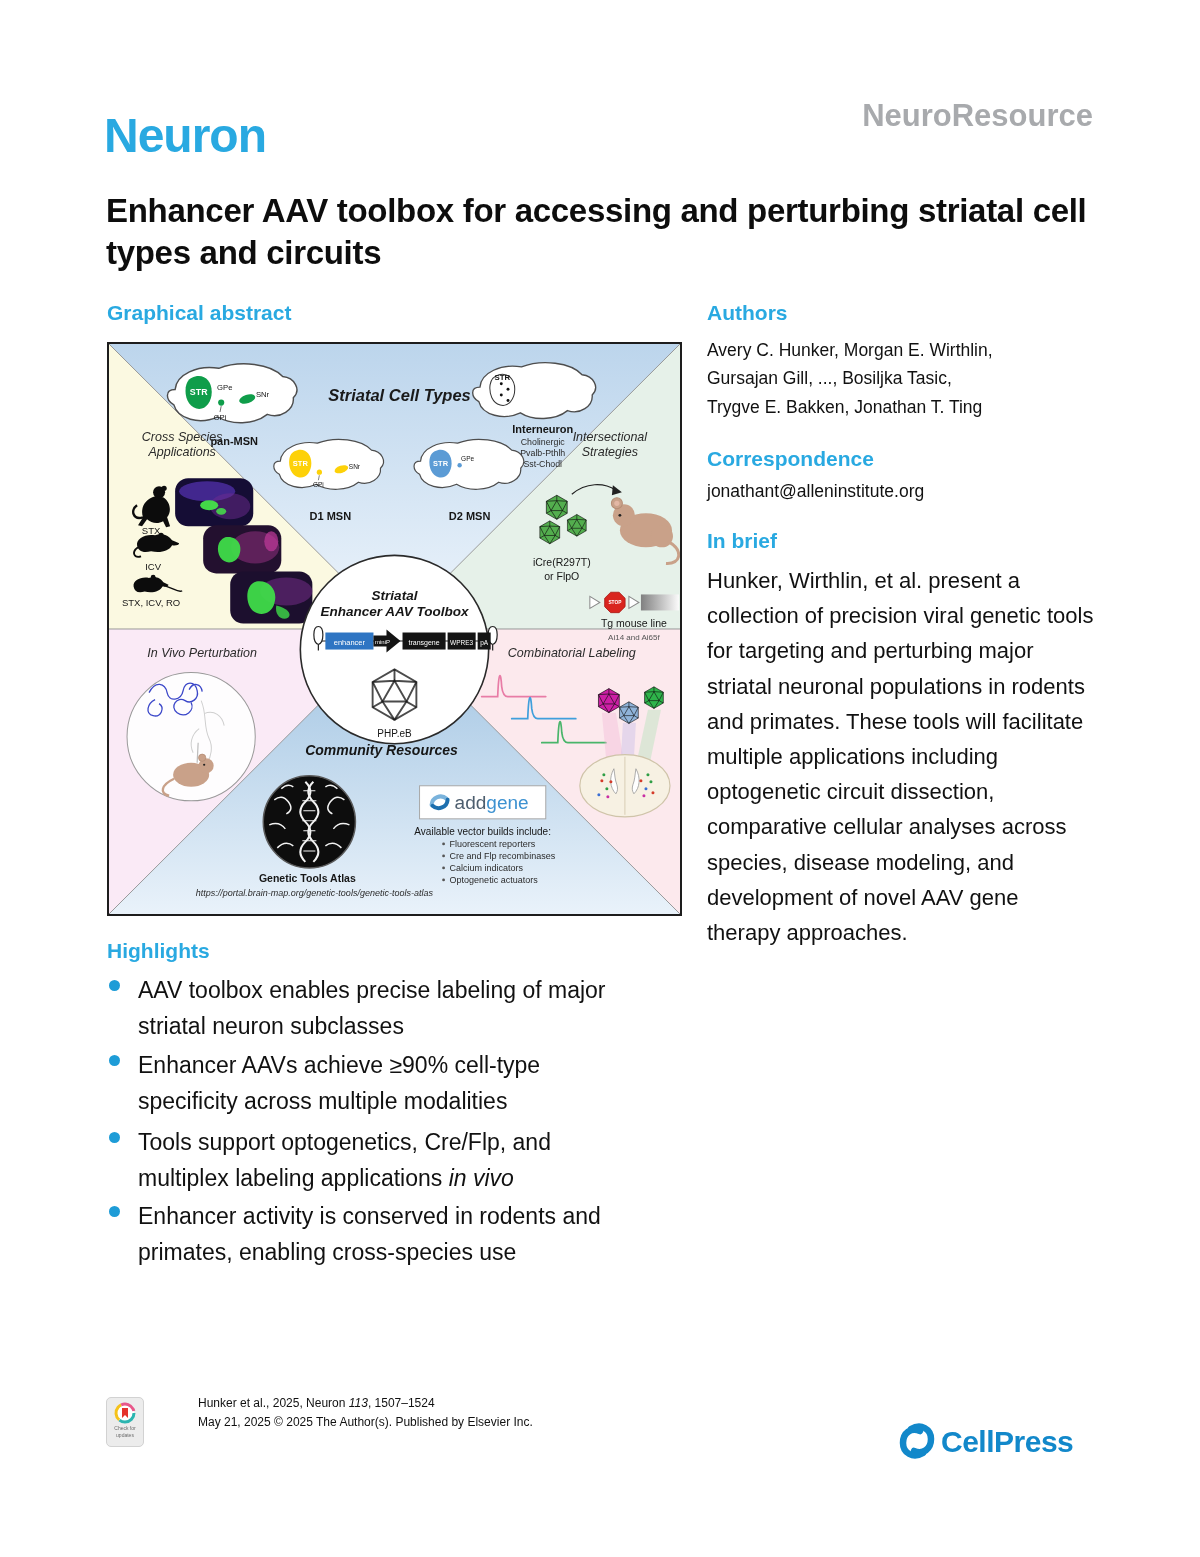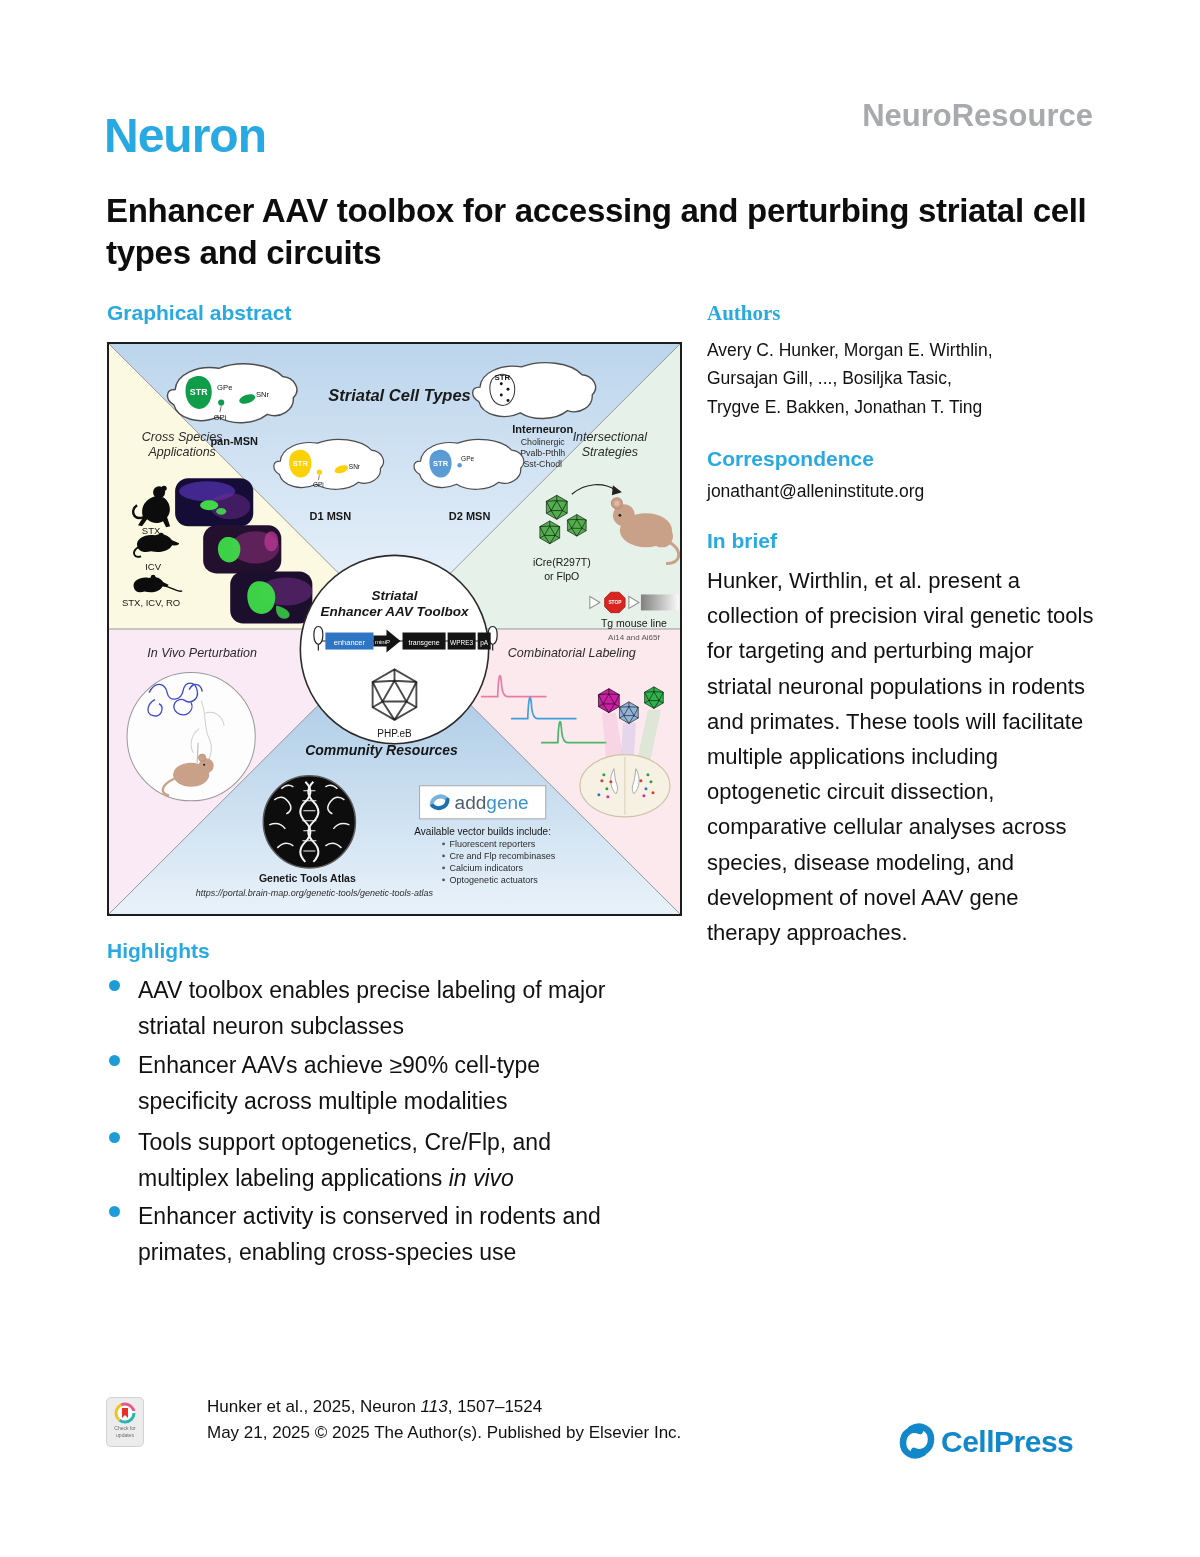--- a/index.html
+++ b/index.html
@@ -10,38 +10,38 @@
   .journal-logo{left:104px;top:108px;font-size:48px;font-weight:bold;color:#29a9e1;letter-spacing:-1px;}
   .article-type{right:107px;top:98px;font-size:31px;font-weight:bold;color:#a8aaad;}
   .paper-title{left:106px;top:190px;width:990px;font-size:33px;font-weight:bold;color:#0d0d0d;line-height:1.28;letter-spacing:-0.3px;}
 
   .sec-head{font-size:21px;font-weight:bold;color:#29a9e1;}
   .ga-head{left:107px;top:301px;}
   .ga-box{left:107px;top:342px;width:575px;height:574px;border:2px solid #1d1d1d;box-sizing:border-box;background:#fff;}
   .ga-box svg{display:block;}
 
   .col-right{left:707px;width:388px;}
-  .authors-head{top:301px;font-family:Liberation Serif, serif;}
+  .authors-head{top:301px;}
   .author-lines{top:336px;font-size:17.5px;line-height:1.62;color:#111;}
   .corr-head{top:447px;}
   .corr-email{top:481px;font-size:17.5px;color:#111;}
   .brief-head{top:529px;}
   .brief-text{top:563px;font-size:22px;line-height:1.6;color:#111;}
 
   .hl-head{left:107px;top:939px;}
   .hl-item{position:absolute;left:107px;width:525px;padding-left:31px;font-size:23px;line-height:1.58;color:#111;box-sizing:border-box;}
   .hl-bullet{position:absolute;left:2px;top:8px;width:11px;height:11px;border-radius:50%;background:#1e9cd7;}
   .hl-1{top:972px;} .hl-2{top:1047px;} .hl-3{top:1124px;} .hl-4{top:1198px;}
   .it{font-style:italic;}
 
   .upd-badge{left:106px;top:1397px;width:36px;height:48px;background:#ececec;border:1px solid #d2d2d2;border-radius:5px;text-align:center;}
   .upd-badge svg{display:block;margin:3px auto 0;}
   .upd-txt{font-size:5px;color:#6b6b6b;line-height:1.3;}
 
-  .cite{left:207px;top:1394px;font-size:17px;line-height:1.55;color:#111;}
+  .cite{left:198px;top:1394px;font-size:12px;line-height:1.55;color:#111;}
   .doi-link{color:#2b9fd9;text-decoration:none;}
   .cellpress{right:118px;top:1420px;}
 
   
   text{font-family:"Liberation Sans",sans-serif;}
   .t-qtitle{font-size:16.5px;font-weight:bold;font-style:italic;fill:#1a1a1a;text-anchor:middle;}
   .t-qlabel{font-size:12.5px;font-style:italic;fill:#2b2b2b;text-anchor:middle;}
   .t-brain{font-size:11px;font-weight:bold;fill:#161616;text-anchor:middle;}
   .t-sub{font-size:8.8px;fill:#2b2b2b;text-anchor:middle;}
   .t-strw{font-size:7.5px;font-weight:bold;fill:#ffffff;text-anchor:middle;}

